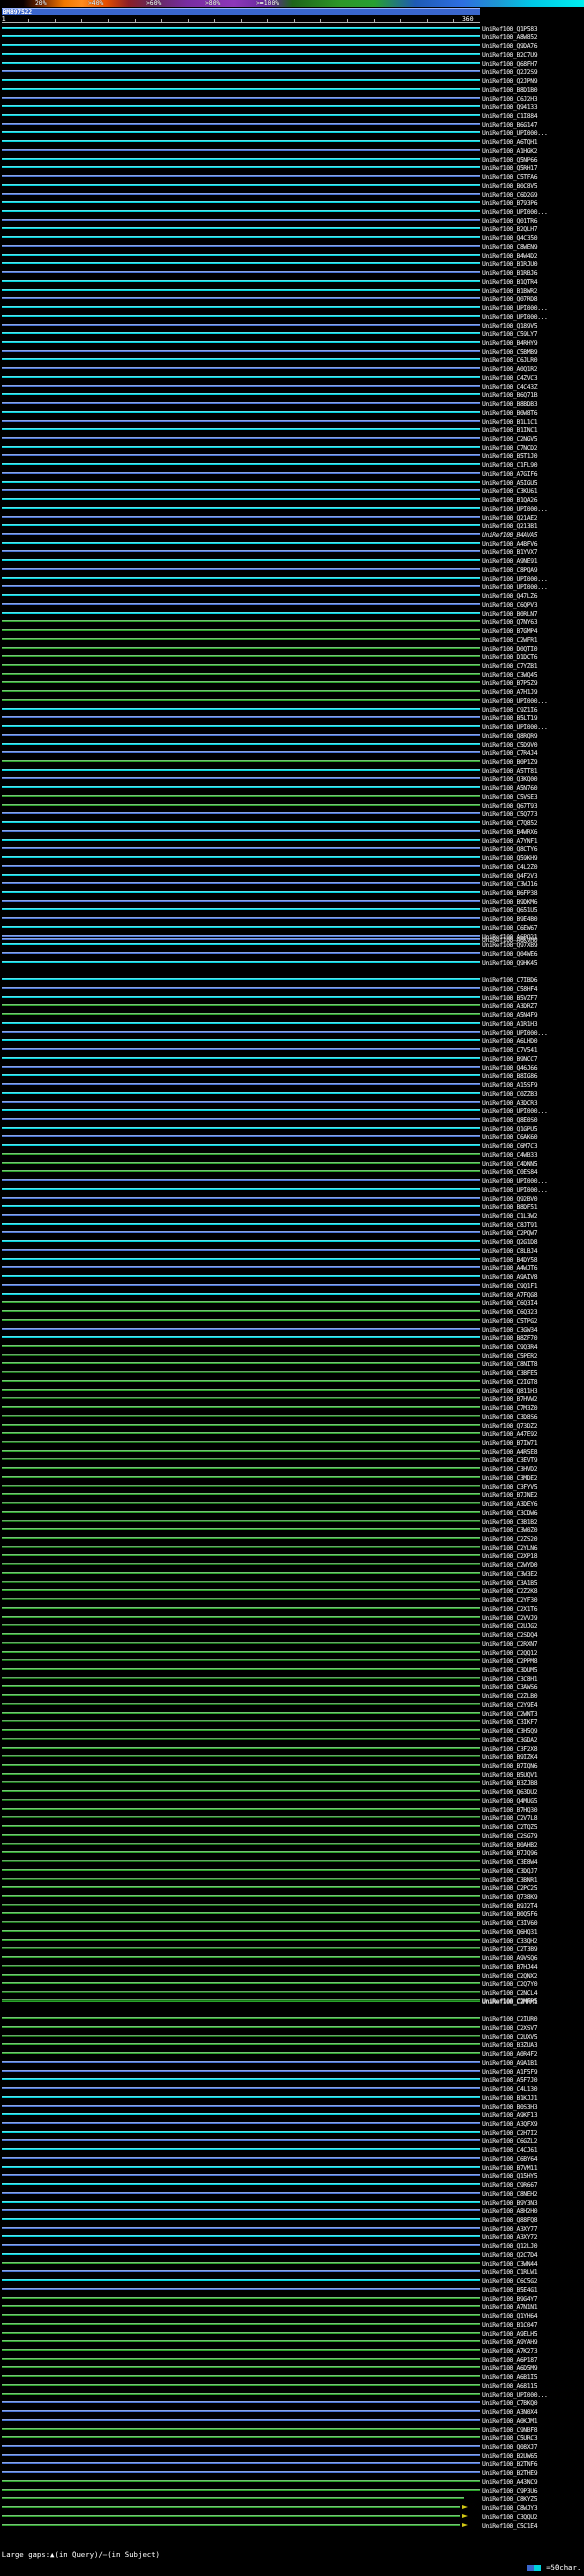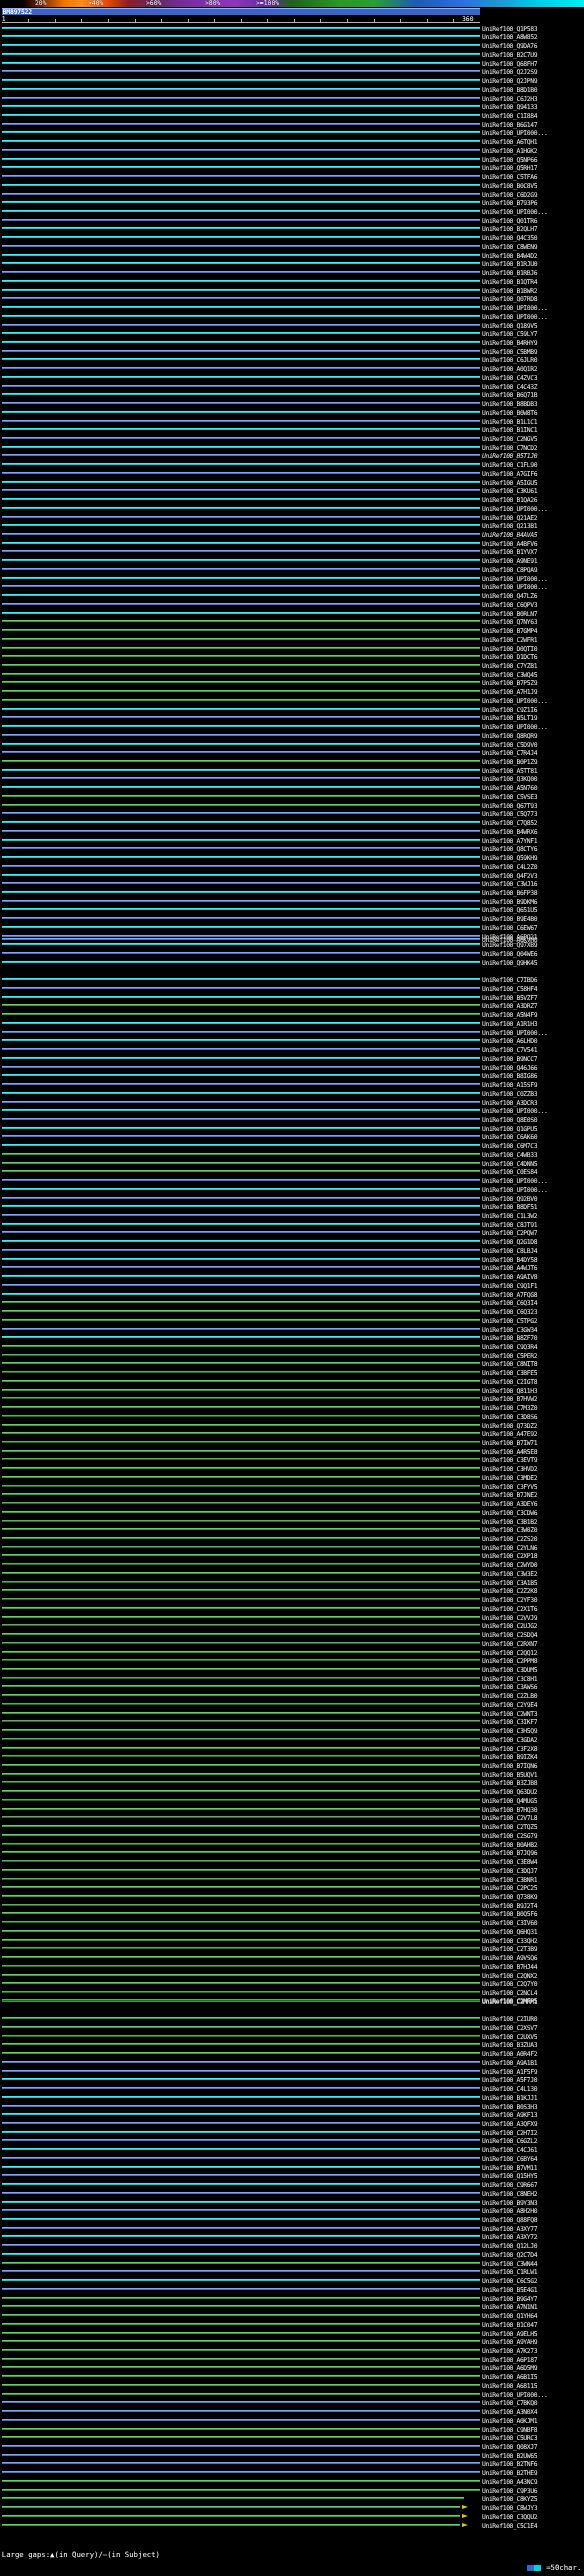--- a/index.html
+++ b/index.html
@@ -265,21 +265,21 @@
         <span class="hit-label">UniRef100_B1INC1</span>
       </div>
       <div class="hit-row" style="top: 435px;">
         <div class="hit-bar" style="left: 1.8px; width: 478px; background: rgb(74, 116, 212);"></div>
         <span class="hit-label">UniRef100_C2NGV5</span>
       </div>
       <div class="hit-row" style="top: 444px;">
         <div class="hit-bar" style="left: 1.8px; width: 478px; background: rgb(0, 210, 220);"></div>
         <span class="hit-label">UniRef100_C7NCD2</span>
       </div>
-      <div class="hit-row" style="top: 452px; font-style: italic;">
+      <div class="hit-row" style="top: 452px;">
         <div class="hit-bar" style="left: 1.8px; width: 478px; background: rgb(74, 116, 212);"></div>
         <span class="hit-label">UniRef100_B5T1J0</span>
       </div>
       <div class="hit-row" style="top: 461px;">
         <div class="hit-bar" style="left: 1.8px; width: 478px; background: rgb(0, 210, 220);"></div>
         <span class="hit-label">UniRef100_C1FL90</span>
       </div>
       <div class="hit-row" style="top: 470px;">
         <div class="hit-bar" style="left: 1.8px; width: 478px; background: rgb(74, 116, 212);"></div>
         <span class="hit-label">UniRef100_A7GIF6</span>

